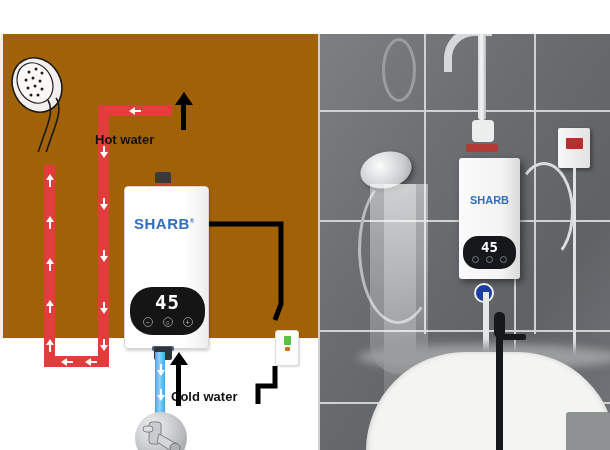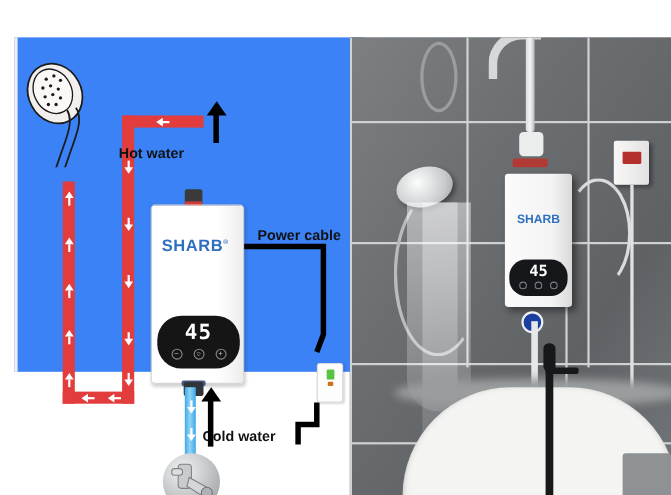--- a/index.html
+++ b/index.html
@@ -14,22 +14,22 @@
   #title-bar { position:absolute; left:0; top:0; width:610px; height:34px; background:#ffffff; }
   #title-text {
     position:absolute; left:14px; top:0px;
     font-family:"Liberation Serif", serif;
     font-weight:bold; font-size:30px; letter-spacing:0px;
     color:#3538a8; white-space:nowrap;
   }
 
   
   #diagram-panel {
-    position:absolute; left:13px; top:34px; width:318px; height:304px;
-    background:#3b82f6;
+    position:absolute; left:0px; top:34px; width:318px; height:304px;
+    background:#a16207;
     border-left:3px solid #f2efee;
   }
   #photo-panel {
     position:absolute; left:318px; top:34px; width:292px; height:416px;
     overflow:hidden; background:#6e7174;
   }
 
   
   
   .sh-wrap { position:absolute; left:6px; top:18px; width:70px; height:100px; }
@@ -320,21 +320,20 @@
 
     <div id="valve">
       <svg width="52" height="52" viewBox="0 0 52 52">
         <rect x="14" y="10" width="12" height="22" rx="3" fill="#c9ccce" stroke="#7e8285" stroke-width="1"></rect>
         <rect x="8" y="14" width="10" height="6" rx="3" fill="#dcdfe0" stroke="#7e8285" stroke-width="1"></rect>
         <path d="M24 22 L42 32 L38 40 L22 30 Z" fill="#d4d7d9" stroke="#7e8285" stroke-width="1"></path>
         <ellipse cx="40" cy="36" rx="5" ry="5" fill="#aeb2b5" stroke="#6f7376" stroke-width="1"></ellipse>
       </svg>
     </div>
 
-    <div class="lbl" id="lbl-power">Power cable</div>
     <div id="power-line">
       <svg width="318" height="416" viewBox="0 0 318 416" style="position:absolute;left:0;top:0;">
         <path d="M206 190 L278 190 L278 270 L272 286" fill="none" stroke="#000" stroke-width="5"></path>
         <path d="M272 332 L272 352 L255 352 L255 370" fill="none" stroke="#000" stroke-width="5"></path>
       </svg>
     </div>
 
     <div id="outlet">
       <div id="outlet-led"></div>
       <div id="outlet-dot"></div>

